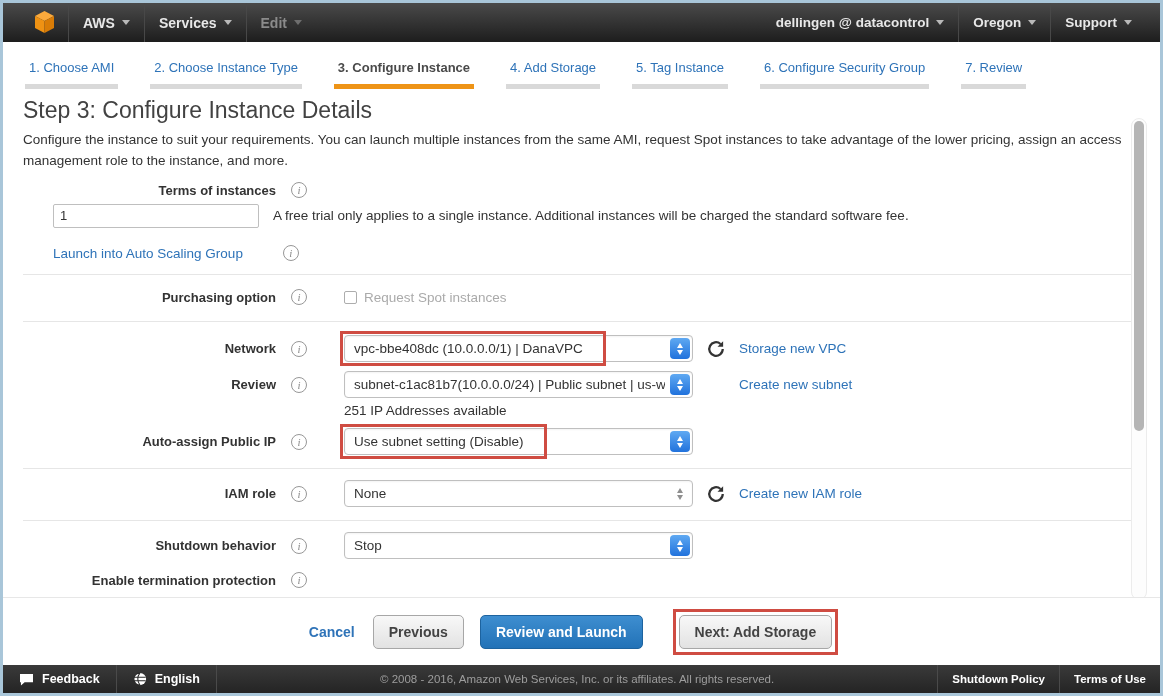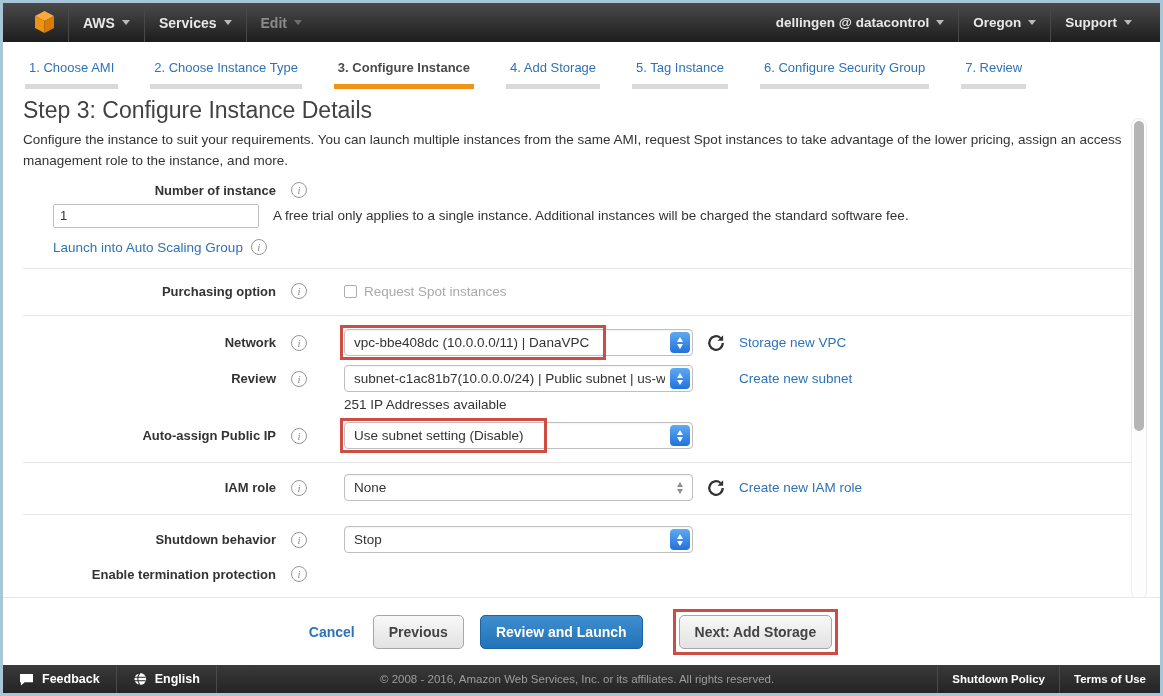--- a/index.html
+++ b/index.html
@@ -40,21 +40,21 @@
           color:#8a8a8a; font-size:11px; line-height:14px; text-align:center;
           font-family:"Liberation Serif", serif; font-style:italic; }
   .ctrl { display:flex; align-items:center; margin-left:37px; }
   .hr { border-top:1px solid #e6e6e6; margin:0 18px 0 20px; }
   a.lnk { color:#2e73b8; text-decoration:none; font-size:13.5px; cursor:pointer; }
   
   .row-lbl-only { margin-top:10px; height:18px; }
   .row-input { margin-top:4px; height:25px; margin-left:50px; }
   .txt { width:206px; height:24px; border:1px solid #bfbfbf; border-radius:2px; padding:0 6px; font-size:13px; color:#333; font-family:"Liberation Sans",sans-serif; }
   .helper { margin-left:14px; font-size:13.5px; color:#333; }
-  .row-asg { margin-top:10px; height:18px; margin-left:50px; display:flex; align-items:center; }
+  .row-asg { margin-top:16px; height:18px; margin-left:50px; display:flex; align-items:center;gap:32px; }
   
   .checkbox { width:13px; height:13px; border:1px solid #adadad; border-radius:2px; background:#fff; margin-right:7px; flex:0 0 auto; }
   .cb-label { font-size:13.5px; color:#333; }
   .cb-label.dim { color:#aaa; }
   
   .selwrap { position:relative; }
   .sel { position:relative; width:349px; height:27px; border:1px solid #bfbfbf; border-radius:4px; background:#fff;
          display:flex; align-items:center; padding:0 27px 0 9px; font-size:13.5px; color:#333;
          white-space:nowrap; overflow:hidden; box-shadow:inset 0 1px 2px rgba(0,0,0,.05); cursor:pointer; }
   .sel-text { overflow:hidden; white-space:nowrap; }
@@ -154,21 +154,21 @@
     <span class="tab">7. Review</span>
   </div>
 
   <div class="content">
     <h1 class="page-title">Step 3: Configure Instance Details</h1>
     <p class="page-desc">Configure the instance to suit your requirements. You can launch multiple instances from the same AMI, request Spot instances to take advantage of the lower pricing, assign an access management role to the instance, and more.</p>
 
     <div class="form">
 
       <div class="row row-lbl-only">
-        <span class="lbl">Number of instance</span>
+        <span class="lbl">Terms of instances</span>
         <span class="info">i</span>
       </div>
       <div class="row-input row">
         <input class="txt" type="text" value="1" style="">
         <span class="helper">A free trial only applies to a single instance. Additional instances will be charged the standard software fee.</span>
       </div>
       <div class="row-asg">
         <a class="lnk">Launch into Auto Scaling Group</a>
         <span class="info" style="margin-left:8px;">i</span>
       </div>
@@ -185,21 +185,21 @@
       </div>
 
       <div class="hr" style="margin-top:11px;"></div>
 
       <div class="row" style="margin-top:13px; height:27px;">
         <span class="lbl">Network</span>
         <span class="info">i</span>
         <span class="ctrl">
           <span class="selwrap">
             <span class="sel">
-              <span class="sel-text">vpc-bbe408dc (10.0.0.0/11) | DanaVPC</span>
+              <span class="sel-text">vpc-bbe408dc (10.0.0.0/1) | DanaVPC</span>
               <span class="stepper">
                   <span class="up"></span>
                   <span class="dn"></span>
                 </span>
             </span>
             <span class="red-box rb-network"></span>
           </span>
           <span class="refresh">
             <svg viewBox="0 0 24 24" width="18" height="18">
                 <path d="M21 12a9 9 0 1 1-3.0-6.7" fill="none" stroke="#333" stroke-width="3"></path>

